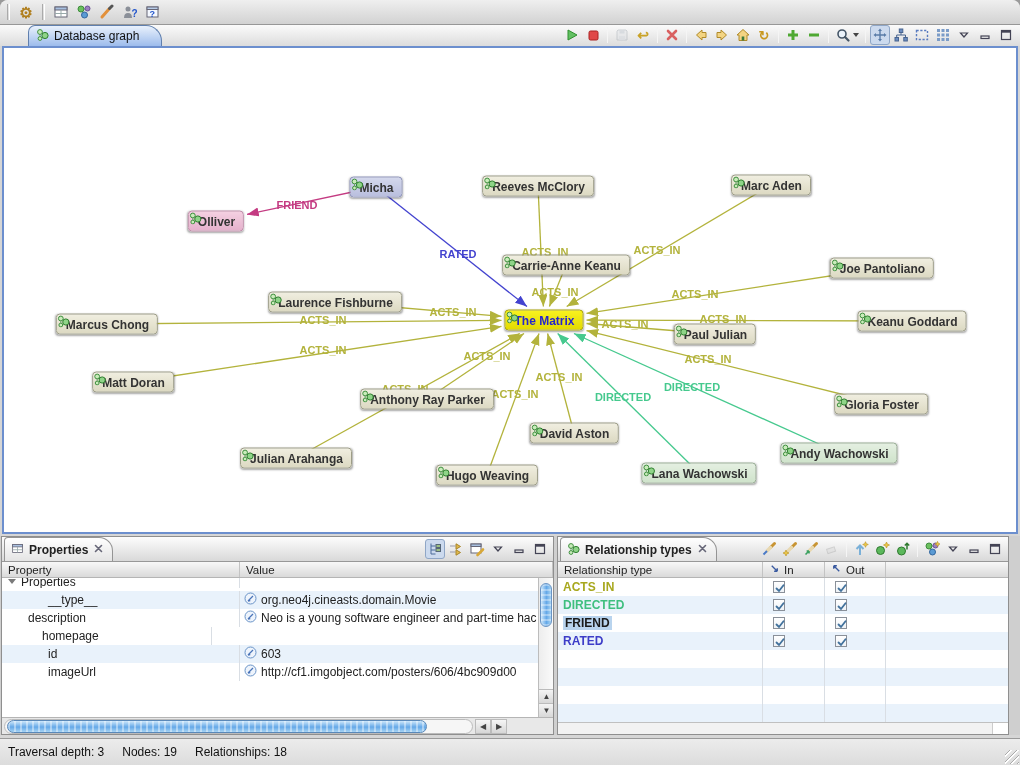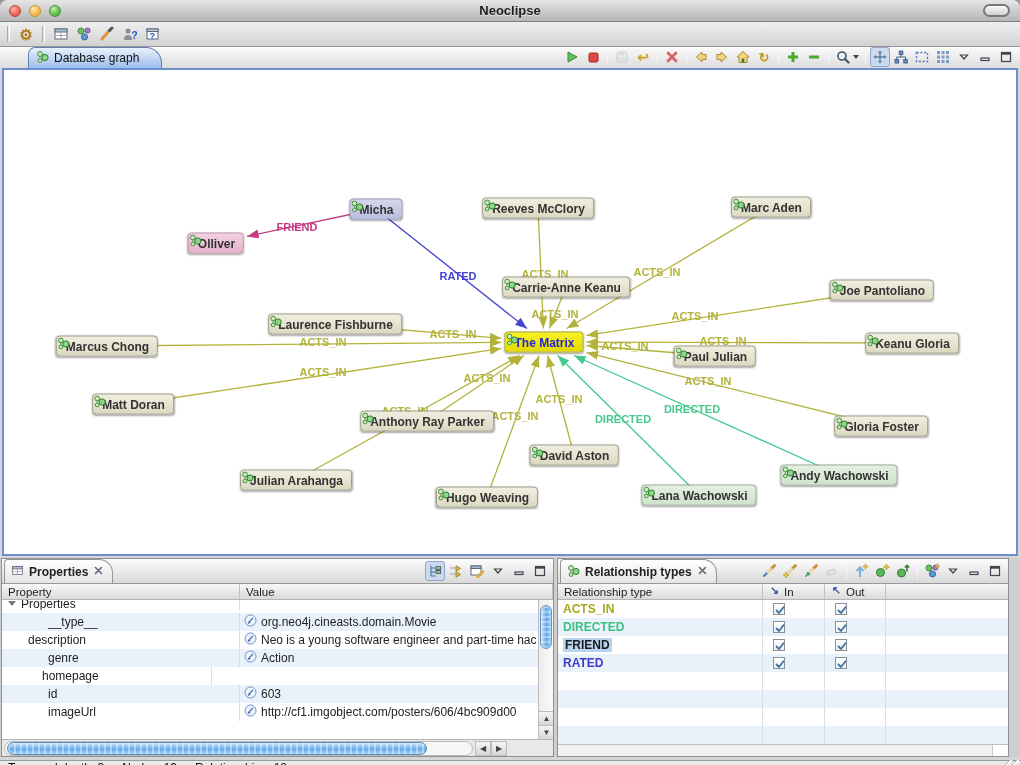--- a/index.html
+++ b/index.html
@@ -75,29 +75,20 @@
 
   
   .statusbar { flex:1; margin-top:3px; background:linear-gradient(#ececec,#dcdcdc); border-top:1px solid #9a9a9a; display:flex; align-items:center; padding-left:8px; gap:18px; font-size:12px; color:#111; position:relative; }
   .grip { position:absolute; right:1px; bottom:1px; width:14px; height:14px; background:repeating-linear-gradient(135deg, transparent 0 3px, #aaa 3px 4px, #fff 4px 5px); }
 </style>
 </head>
 <body>
 
 <div class="window">
 
-  <div class="titlebar">
-    <div class="lights">
-      <span class="light red"></span>
-      <span class="light yellow"></span>
-      <span class="light green"></span>
-    </div>
-    <div class="wtitle">Neoclipse</div>
-    <div class="pill"></div>
-  </div>
 
   <div class="main-toolbar">
       <div class="thandle"></div>
       <div class="ibtn">
         <span class="uni" style="display: flex; align-items: center; justify-content: center; color: rgb(176, 127, 30); font-size: 15px;">⚙</span>
       </div>
       <div class="thandle"></div>
       <div class="ibtn">
         <span style="display: flex; align-items: center; justify-content: center;">
           <svg width="16" height="16" viewBox="0 0 16 16">
@@ -490,21 +481,21 @@
         <div class="gnode" style="left: 908px; top: 273px; background: linear-gradient(rgb(240, 238, 224), rgb(220, 217, 194)); border-color: rgb(154, 154, 132); color: rgb(51, 51, 51);">
           <span style="display: flex;">
             <svg width="13" height="13" viewBox="0 0 13 13">
               <line x1="4" y1="4" x2="9" y2="7" stroke="#7aa87a"></line>
               <line x1="4" y1="4" x2="4" y2="10" stroke="#7aa87a"></line>
               <circle cx="4" cy="4" r="2.4" fill="#c9ecba" stroke="#3f8f3f"></circle>
               <circle cx="9" cy="7.5" r="3.1" fill="#8fd488" stroke="#2f7f2f"></circle>
               <circle cx="4" cy="10.5" r="1.9" fill="#c9ecba" stroke="#3f8f3f"></circle>
             </svg>
           </span>
-          <span>Keanu Gloria</span>
+          <span>Keanu Goddard</span>
         </div>
         <div class="gnode" style="left: 129px; top: 334px; background: linear-gradient(rgb(240, 238, 224), rgb(220, 217, 194)); border-color: rgb(154, 154, 132); color: rgb(51, 51, 51);">
           <span style="display: flex;">
             <svg width="13" height="13" viewBox="0 0 13 13">
               <line x1="4" y1="4" x2="9" y2="7" stroke="#7aa87a"></line>
               <line x1="4" y1="4" x2="4" y2="10" stroke="#7aa87a"></line>
               <circle cx="4" cy="4" r="2.4" fill="#c9ecba" stroke="#3f8f3f"></circle>
               <circle cx="9" cy="7.5" r="3.1" fill="#8fd488" stroke="#2f7f2f"></circle>
               <circle cx="4" cy="10.5" r="1.9" fill="#c9ecba" stroke="#3f8f3f"></circle>
             </svg>
@@ -690,30 +681,20 @@
                 </div>
               </div>
               <div class="trow">
                 <div class="cell bordered" style="width:238px;padding-left:26px">description</div>
                 <div class="cell" style="flex:1">
                   <span class="valicon"><svg width="13" height="13" viewBox="0 0 13 13">
                       <circle cx="6.5" cy="6.5" r="5.5" fill="#eef4fc" stroke="#6a94c8"></circle>
                       <path d="M4 9 L9 4 M4 9 l2.3 -0.4" stroke="#4a74b8" stroke-width="1.3" fill="none"></path>
                     </svg></span>
                   <span style="overflow:hidden;white-space:nowrap">Neo is a young software engineer and part-time hac</span>
-                </div>
-              </div>
-              <div class="trow alt">
-                <div class="cell bordered" style="width:238px;padding-left:46px">genre</div>
-                <div class="cell" style="flex:1">
-                  <span class="valicon"><svg width="13" height="13" viewBox="0 0 13 13">
-                      <circle cx="6.5" cy="6.5" r="5.5" fill="#eef4fc" stroke="#6a94c8"></circle>
-                      <path d="M4 9 L9 4 M4 9 l2.3 -0.4" stroke="#4a74b8" stroke-width="1.3" fill="none"></path>
-                    </svg></span>
-                  <span style="overflow:hidden;white-space:nowrap">Action</span>
                 </div>
               </div>
               <div class="trow">
                 <div class="cell bordered" style="width:210px;padding-left:40px">homepage</div>
               </div>
               <div class="trow alt">
                 <div class="cell bordered" style="width:238px;padding-left:46px">id</div>
                 <div class="cell" style="flex:1">
                   <span class="valicon"><svg width="13" height="13" viewBox="0 0 13 13">
                       <circle cx="6.5" cy="6.5" r="5.5" fill="#eef4fc" stroke="#6a94c8"></circle>

